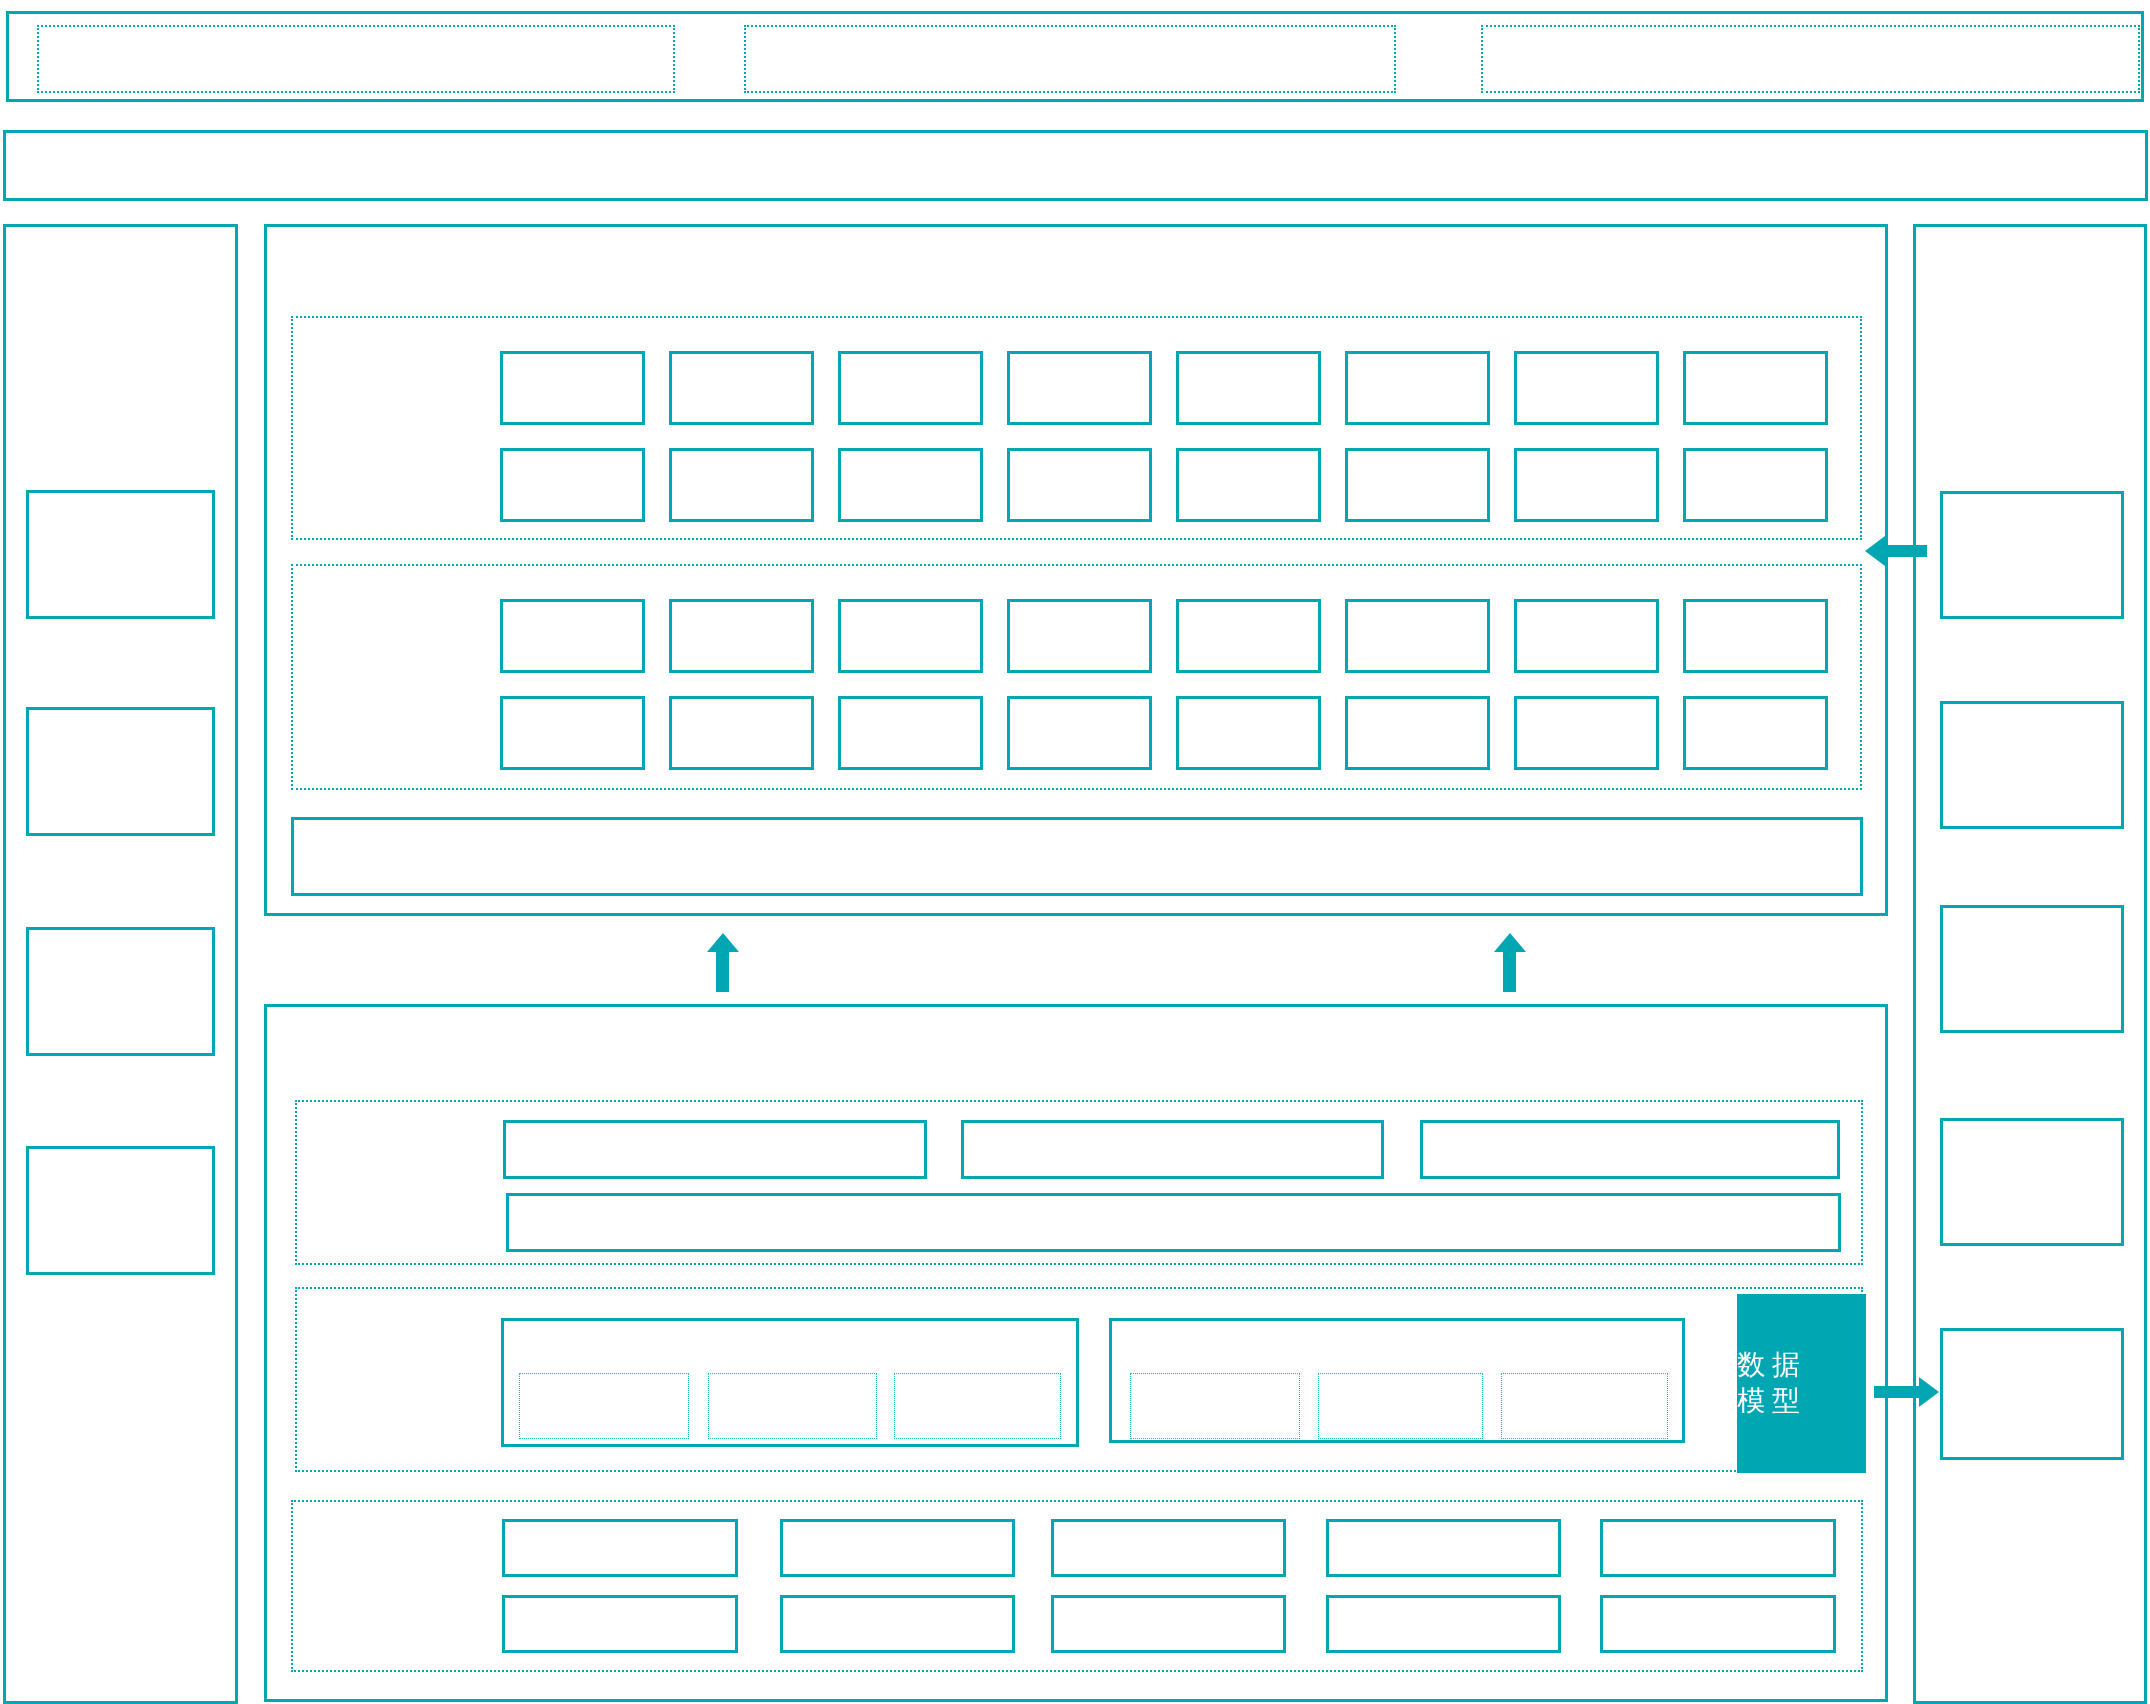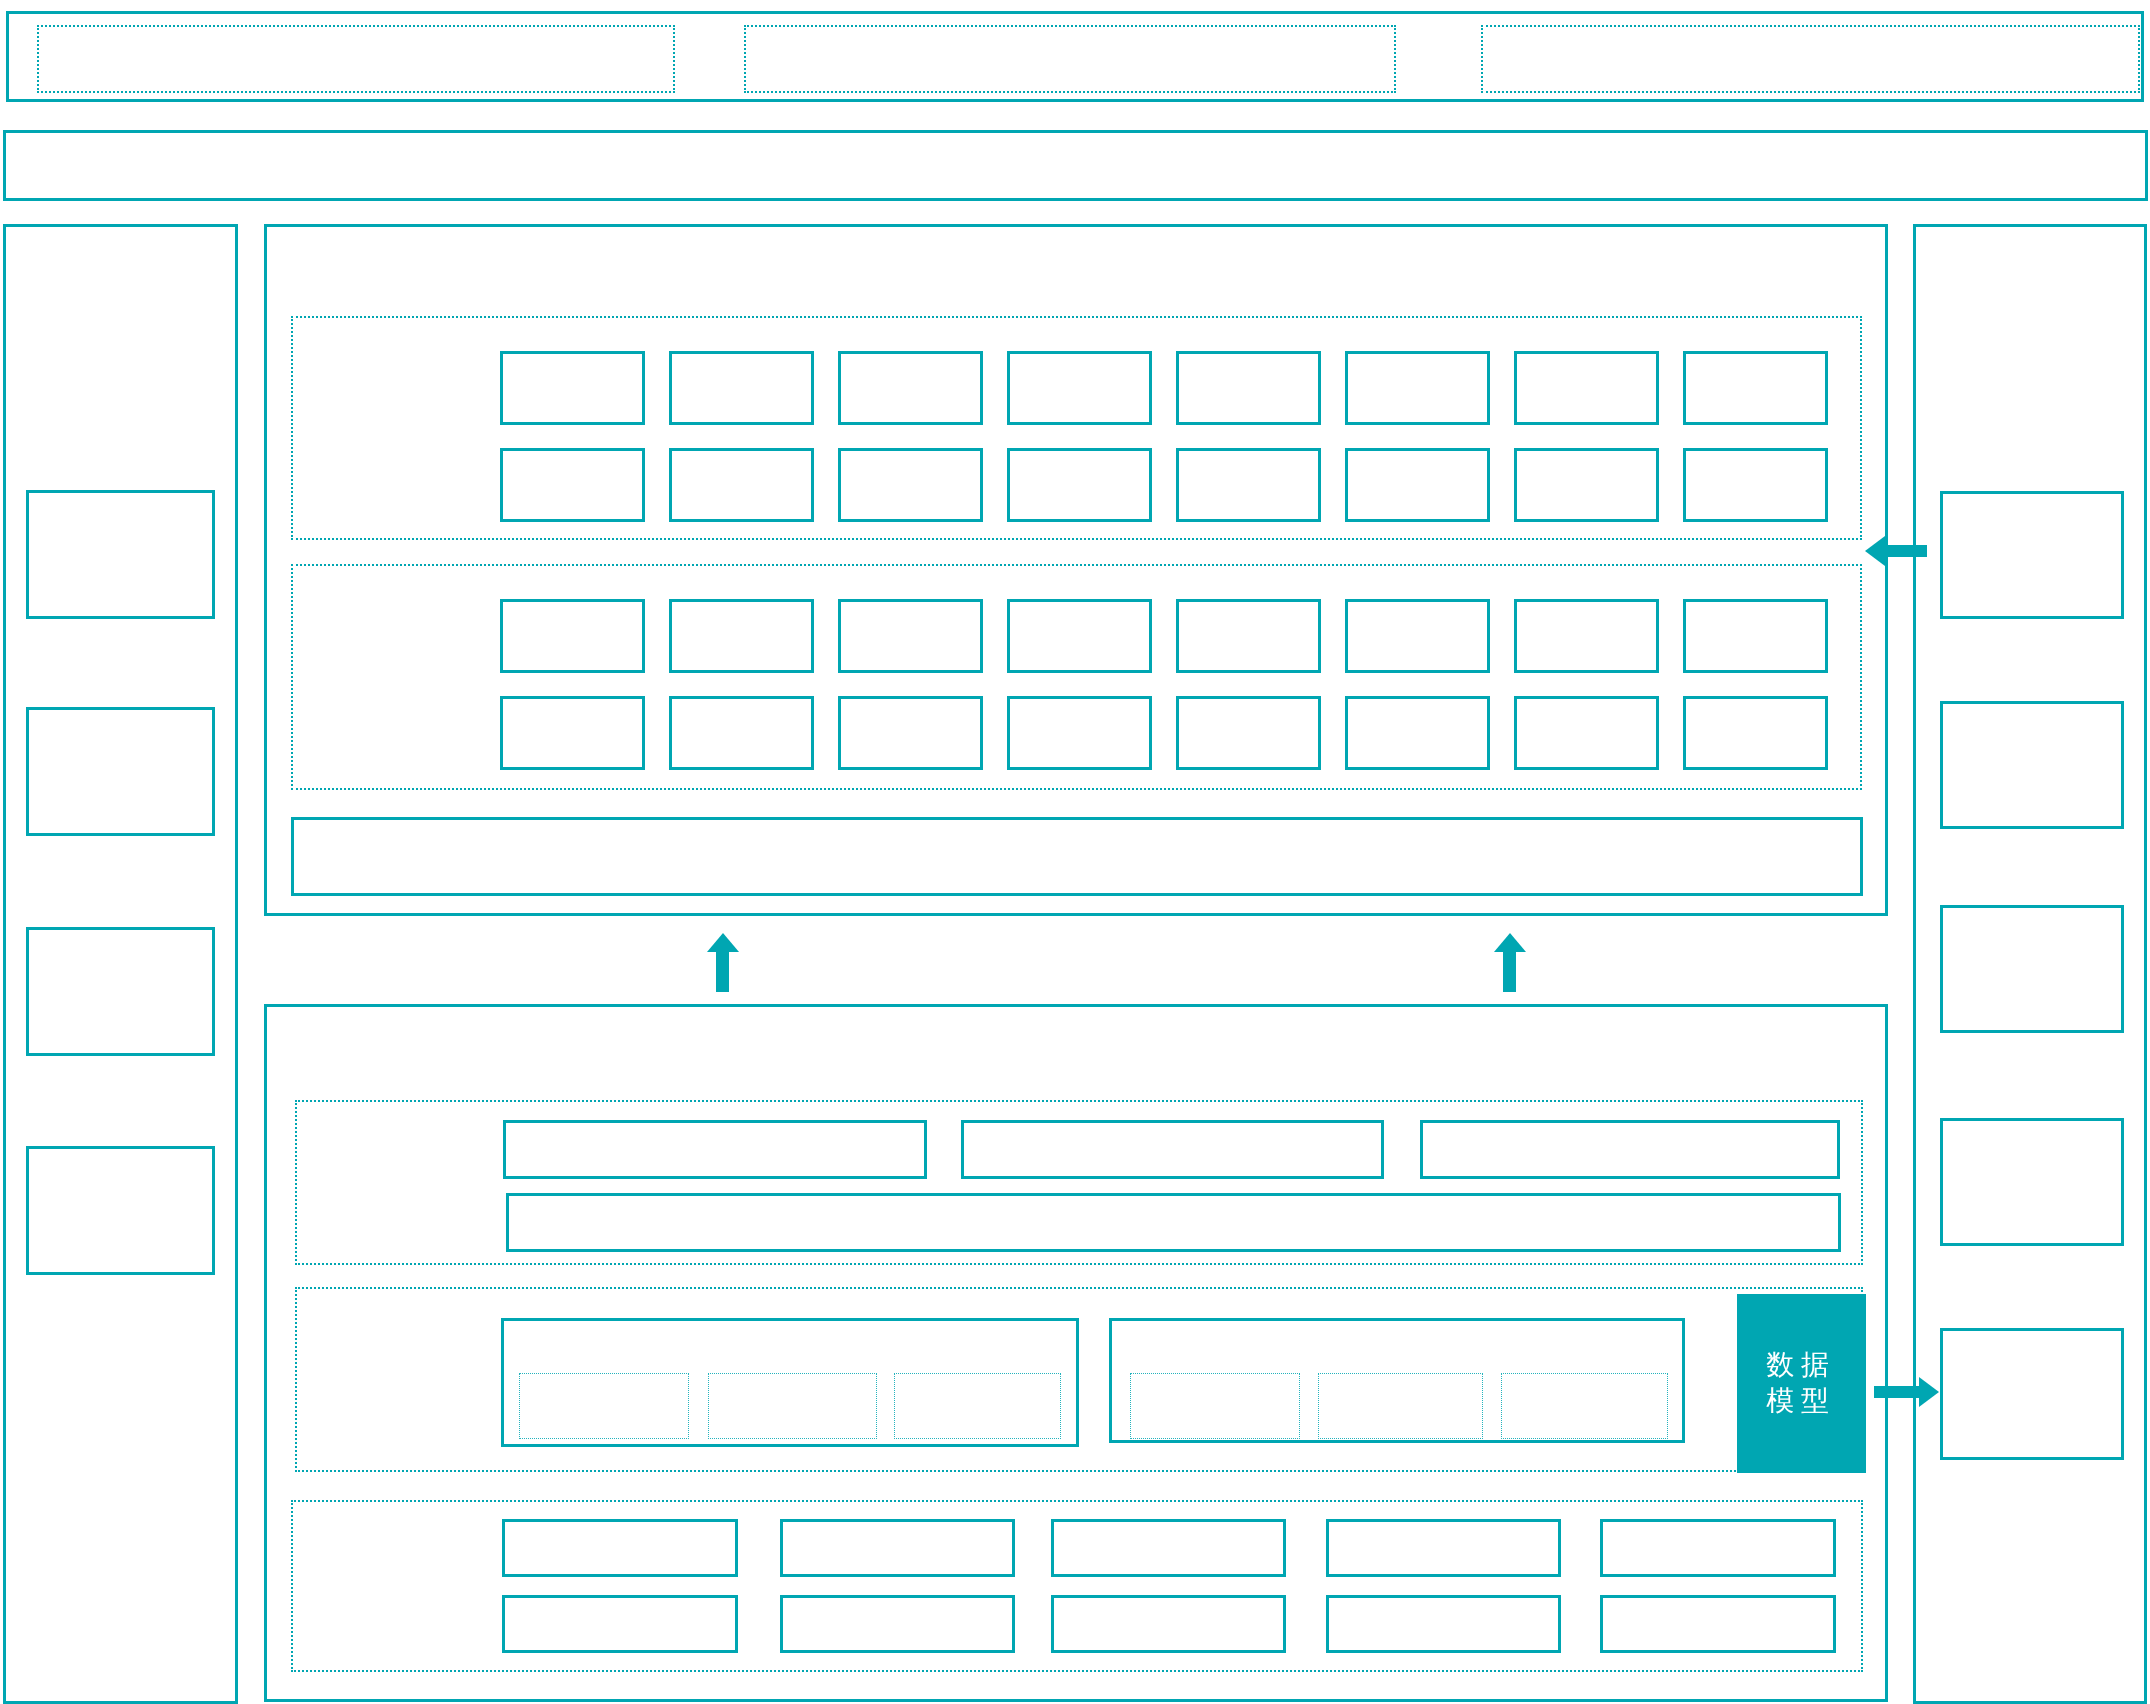--- a/index.html
+++ b/index.html
@@ -48,21 +48,21 @@
 
   .contD { left: 27.5px; top: 280px; width: 1568px; height: 185px; }
   .gwrap { position: absolute; top: 29px; height: 129px; border: 3px solid var(--accent); background:#fff; }
   .gwL { left: 204px; width: 578px; }
   .gwR { left: 812px; width: 576px; height: 125px; }
   .sub { position: absolute; top: 52px; height: 66px; border: 1.5px dotted var(--accent); opacity: .85; }
   .gwL .s1 { left: 15.6px; width: 170px; } .gwL .s2 { left: 204px; width: 169px; } .gwL .s3 { left: 390px; width: 167px; }
   .gwR .s1 { left: 18px; width: 170px; } .gwR .s2 { left: 206px; width: 165px; } .gwR .s3 { left: 389px; width: 167px; }
 
   .data-model { position: absolute; left: 1440px; top: 4.5px; width: 129px; height: 179px;
-                background: var(--accent); color: #ffffff; display: flex; align-items: center; justify-content: center;
+                background: var(--accent); color: #ffffff; display: flex; align-items: center; justify-content: flex-start;
                 text-align: center; font-size: 28px; line-height: 36px; letter-spacing: 6.7px;
                 font-family: Liberation Sans, sans-serif; }
   .data-model span { display: block; width: 71px; }
 
   .contE { left: 24px; top: 493px; width: 1572px; height: 172px; }
   .e-box { position: absolute; border: 3px solid var(--accent); height: 58px; background:#fff; }
   .er1 { top: 17px; } .er2 { top: 93px; }
   .ec1 { left: 209px; width: 236px; } .ec2 { left: 487px; width: 235px; } .ec3 { left: 758px; width: 235px; }
   .ec4 { left: 1033px; width: 235px; } .ec5 { left: 1307px; width: 236px; }
 

